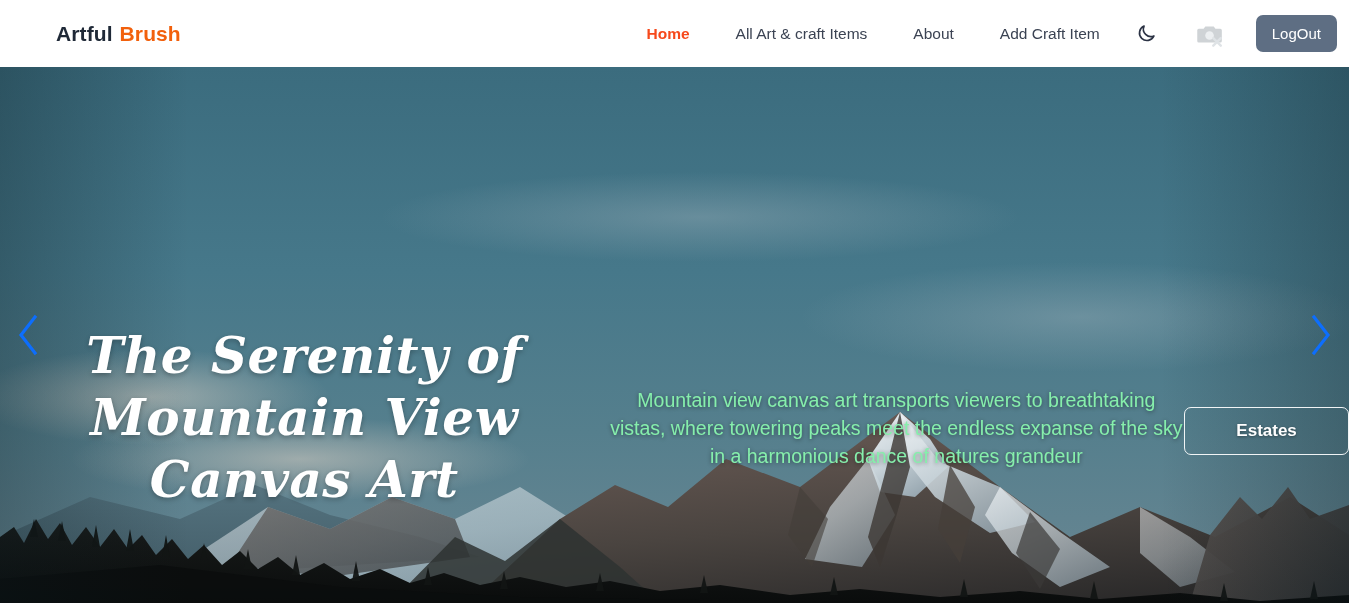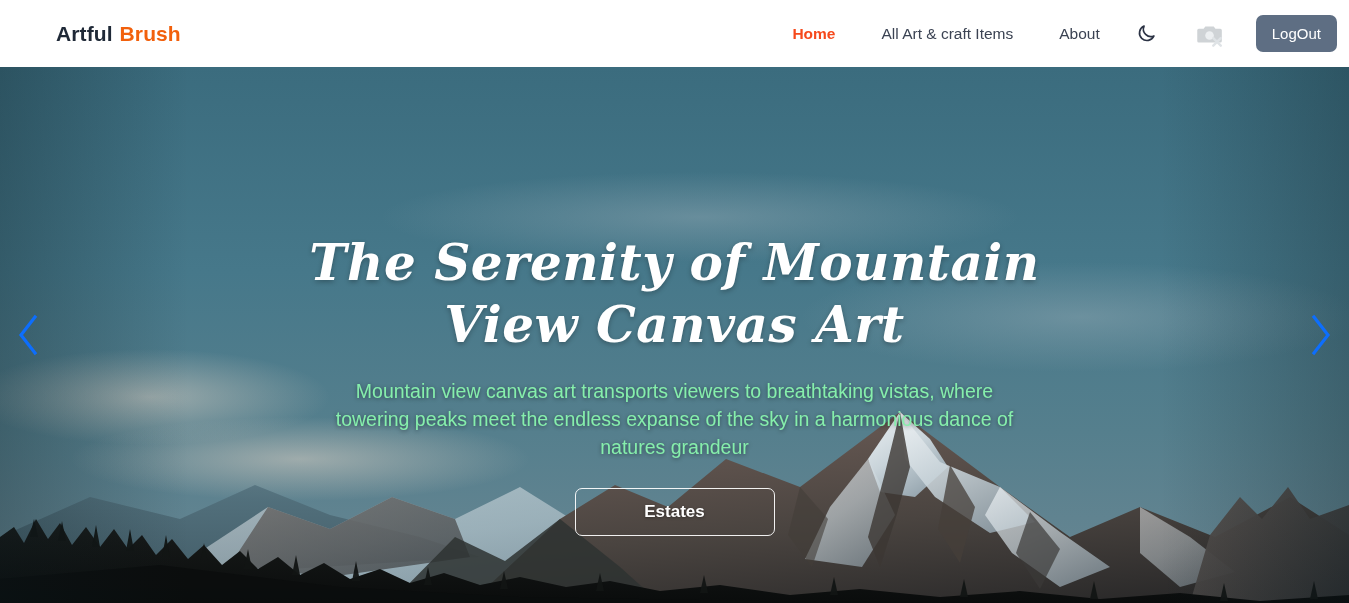--- a/index.html
+++ b/index.html
@@ -131,21 +131,21 @@
     pointer-events: none;
   }
 
   .hero-content {
     position: absolute;
     left: 0;
     right: 0;
     top: 0;
     height: 100%;
     display: flex;
-    flex-direction: column;
+    flex-direction: row;
     align-items: center;
     justify-content: flex-start;
     padding-top: 165px;
     z-index: 10;
   }
 
   .hero-title {
     width: 740px;
     text-align: center;
     font-family: "DejaVu Serif", "Liberation Serif", serif;
@@ -216,20 +216,23 @@
 
     <ul class="nav-links">
       <li>
         <a class="nav-link active" href="#">Home</a>
       </li>
       <li>
         <a class="nav-link" href="#">All Art &amp; craft Items</a>
       </li>
       <li>
         <a class="nav-link" href="#">About</a>
+      </li>
+      <li>
+        <a class="nav-link" href="#">Add Craft Item</a>
       </li>
     </ul>
 
     <div class="nav-actions">
 
       <button class="theme-toggle">
         <svg width="21" height="21" viewBox="0 0 24 24" fill="none">
           <path d="M20.5 14.8A8.6 8.6 0 0 1 9.2 3.5a8.6 8.6 0 1 0 11.3 11.3z" stroke="#2b3244" stroke-width="1.9" stroke-linejoin="round" fill="none"></path>
         </svg>
       </button>

